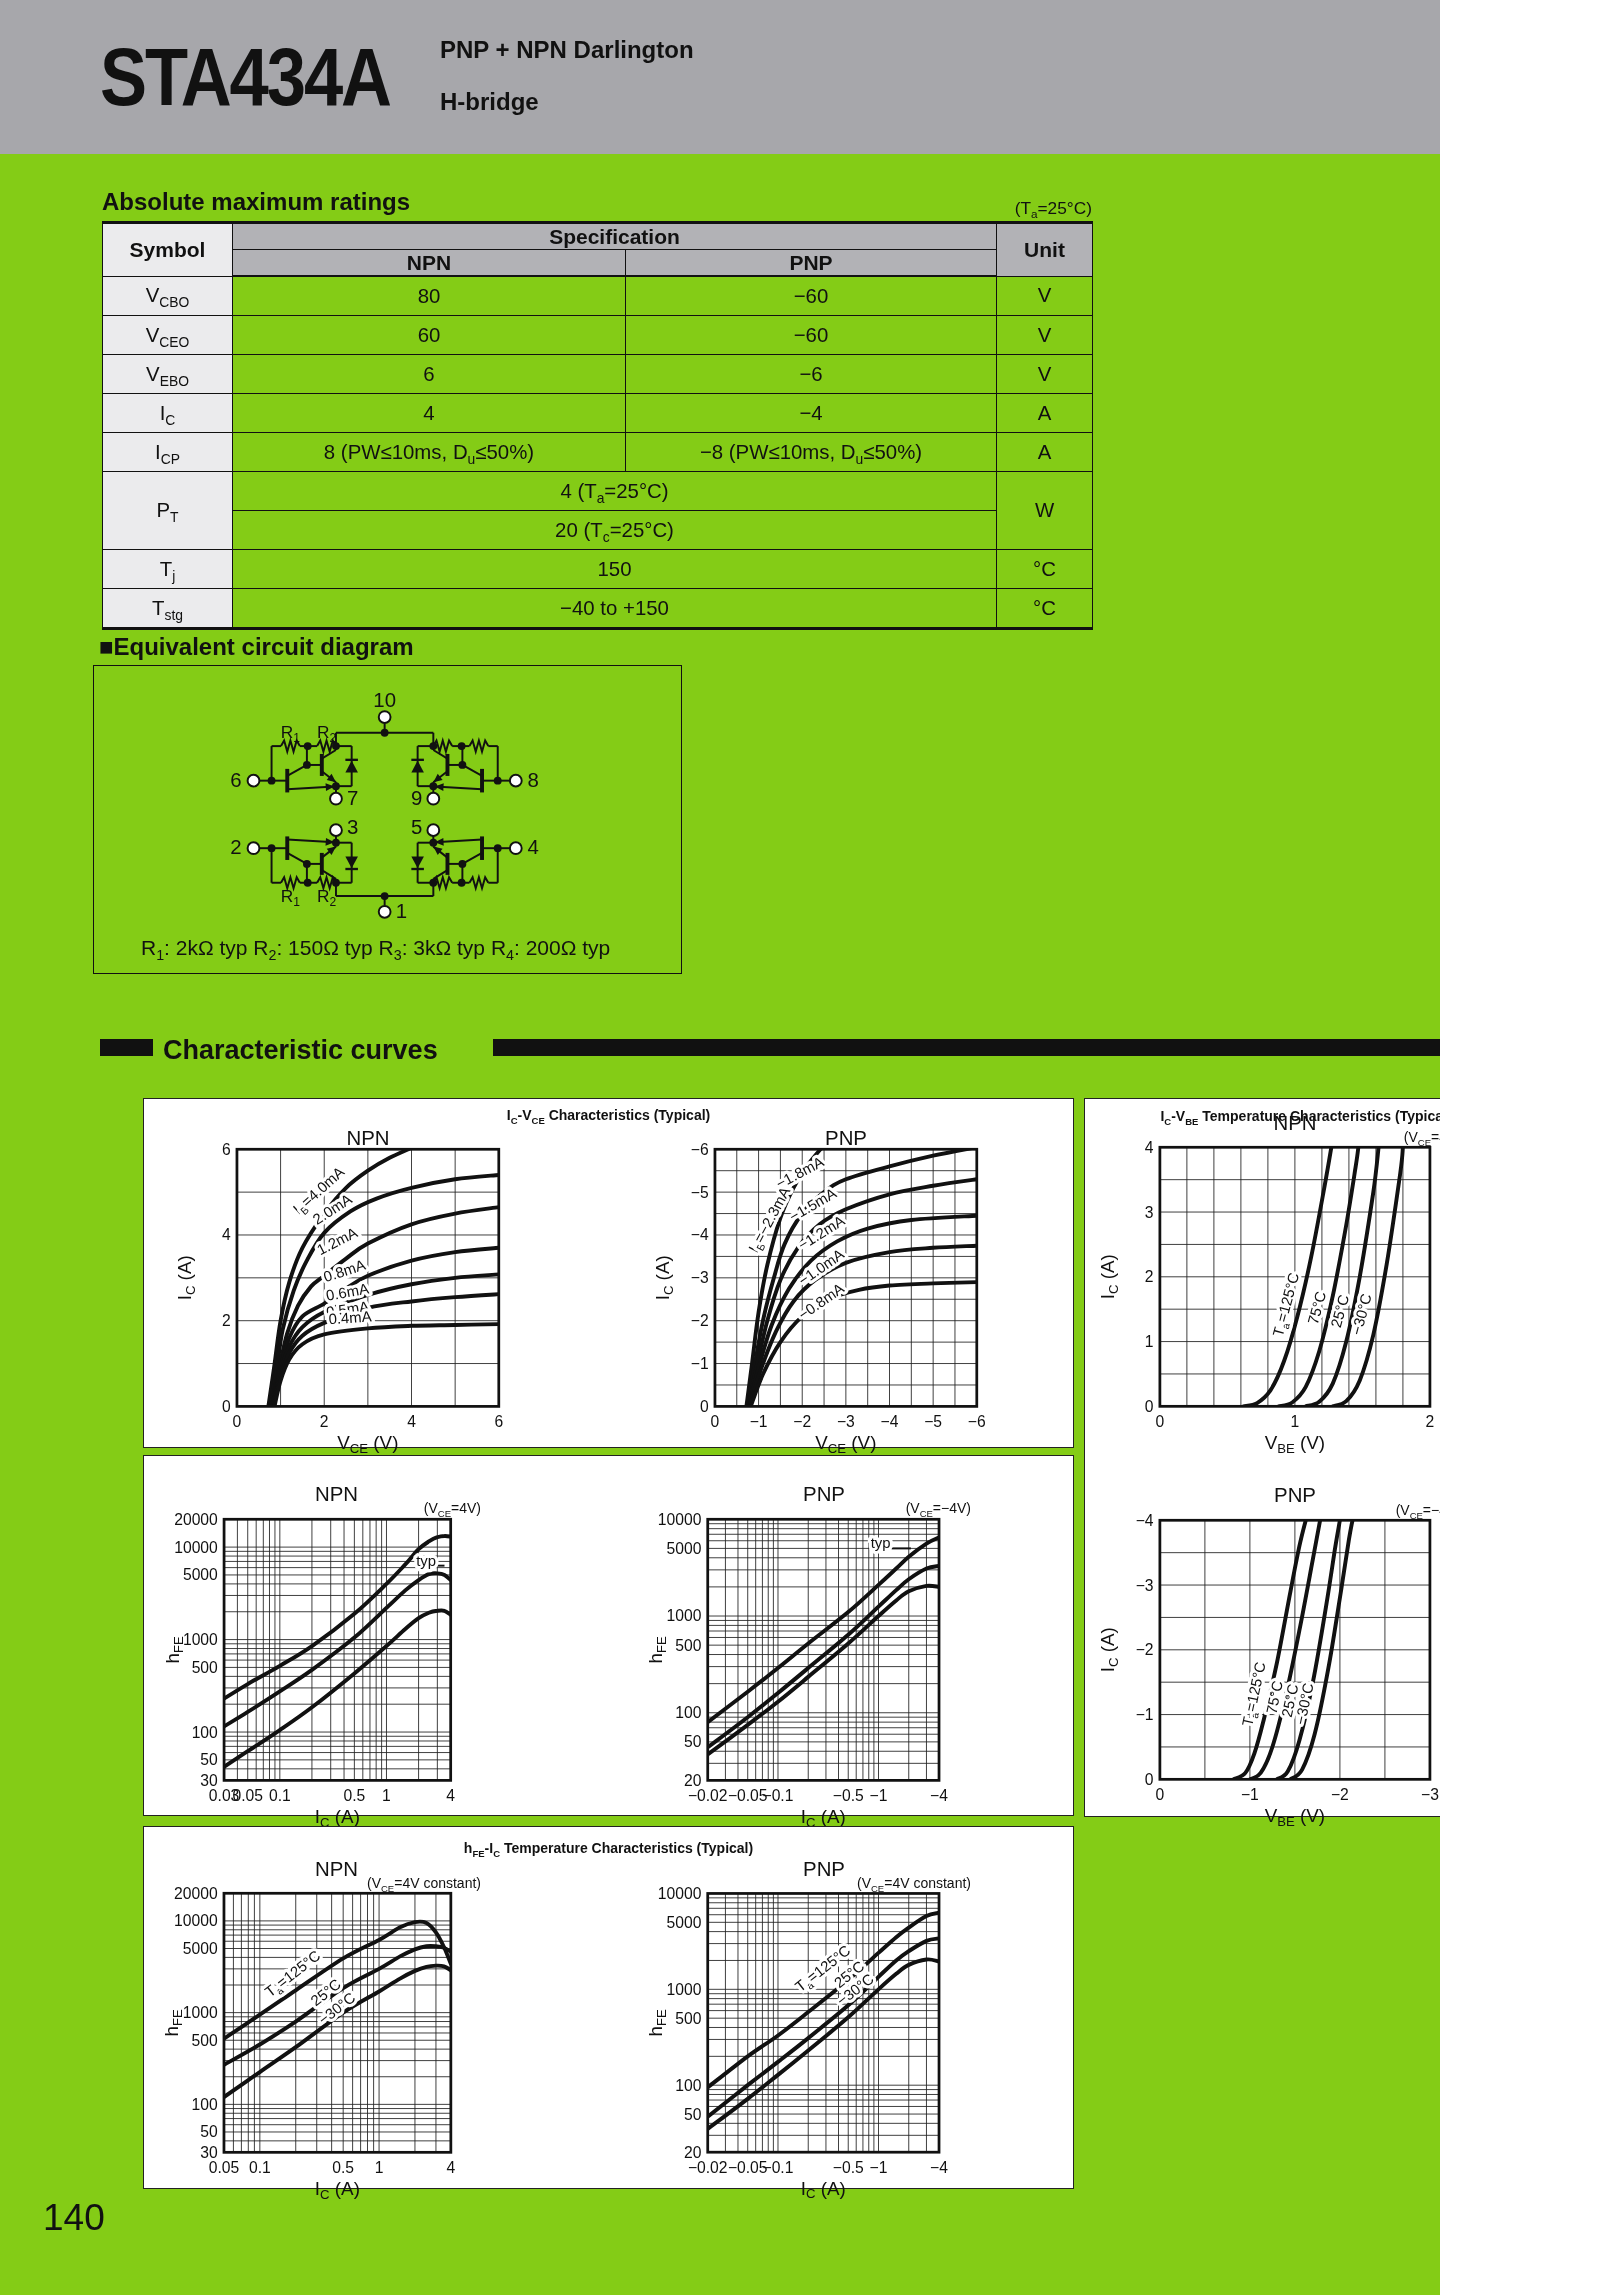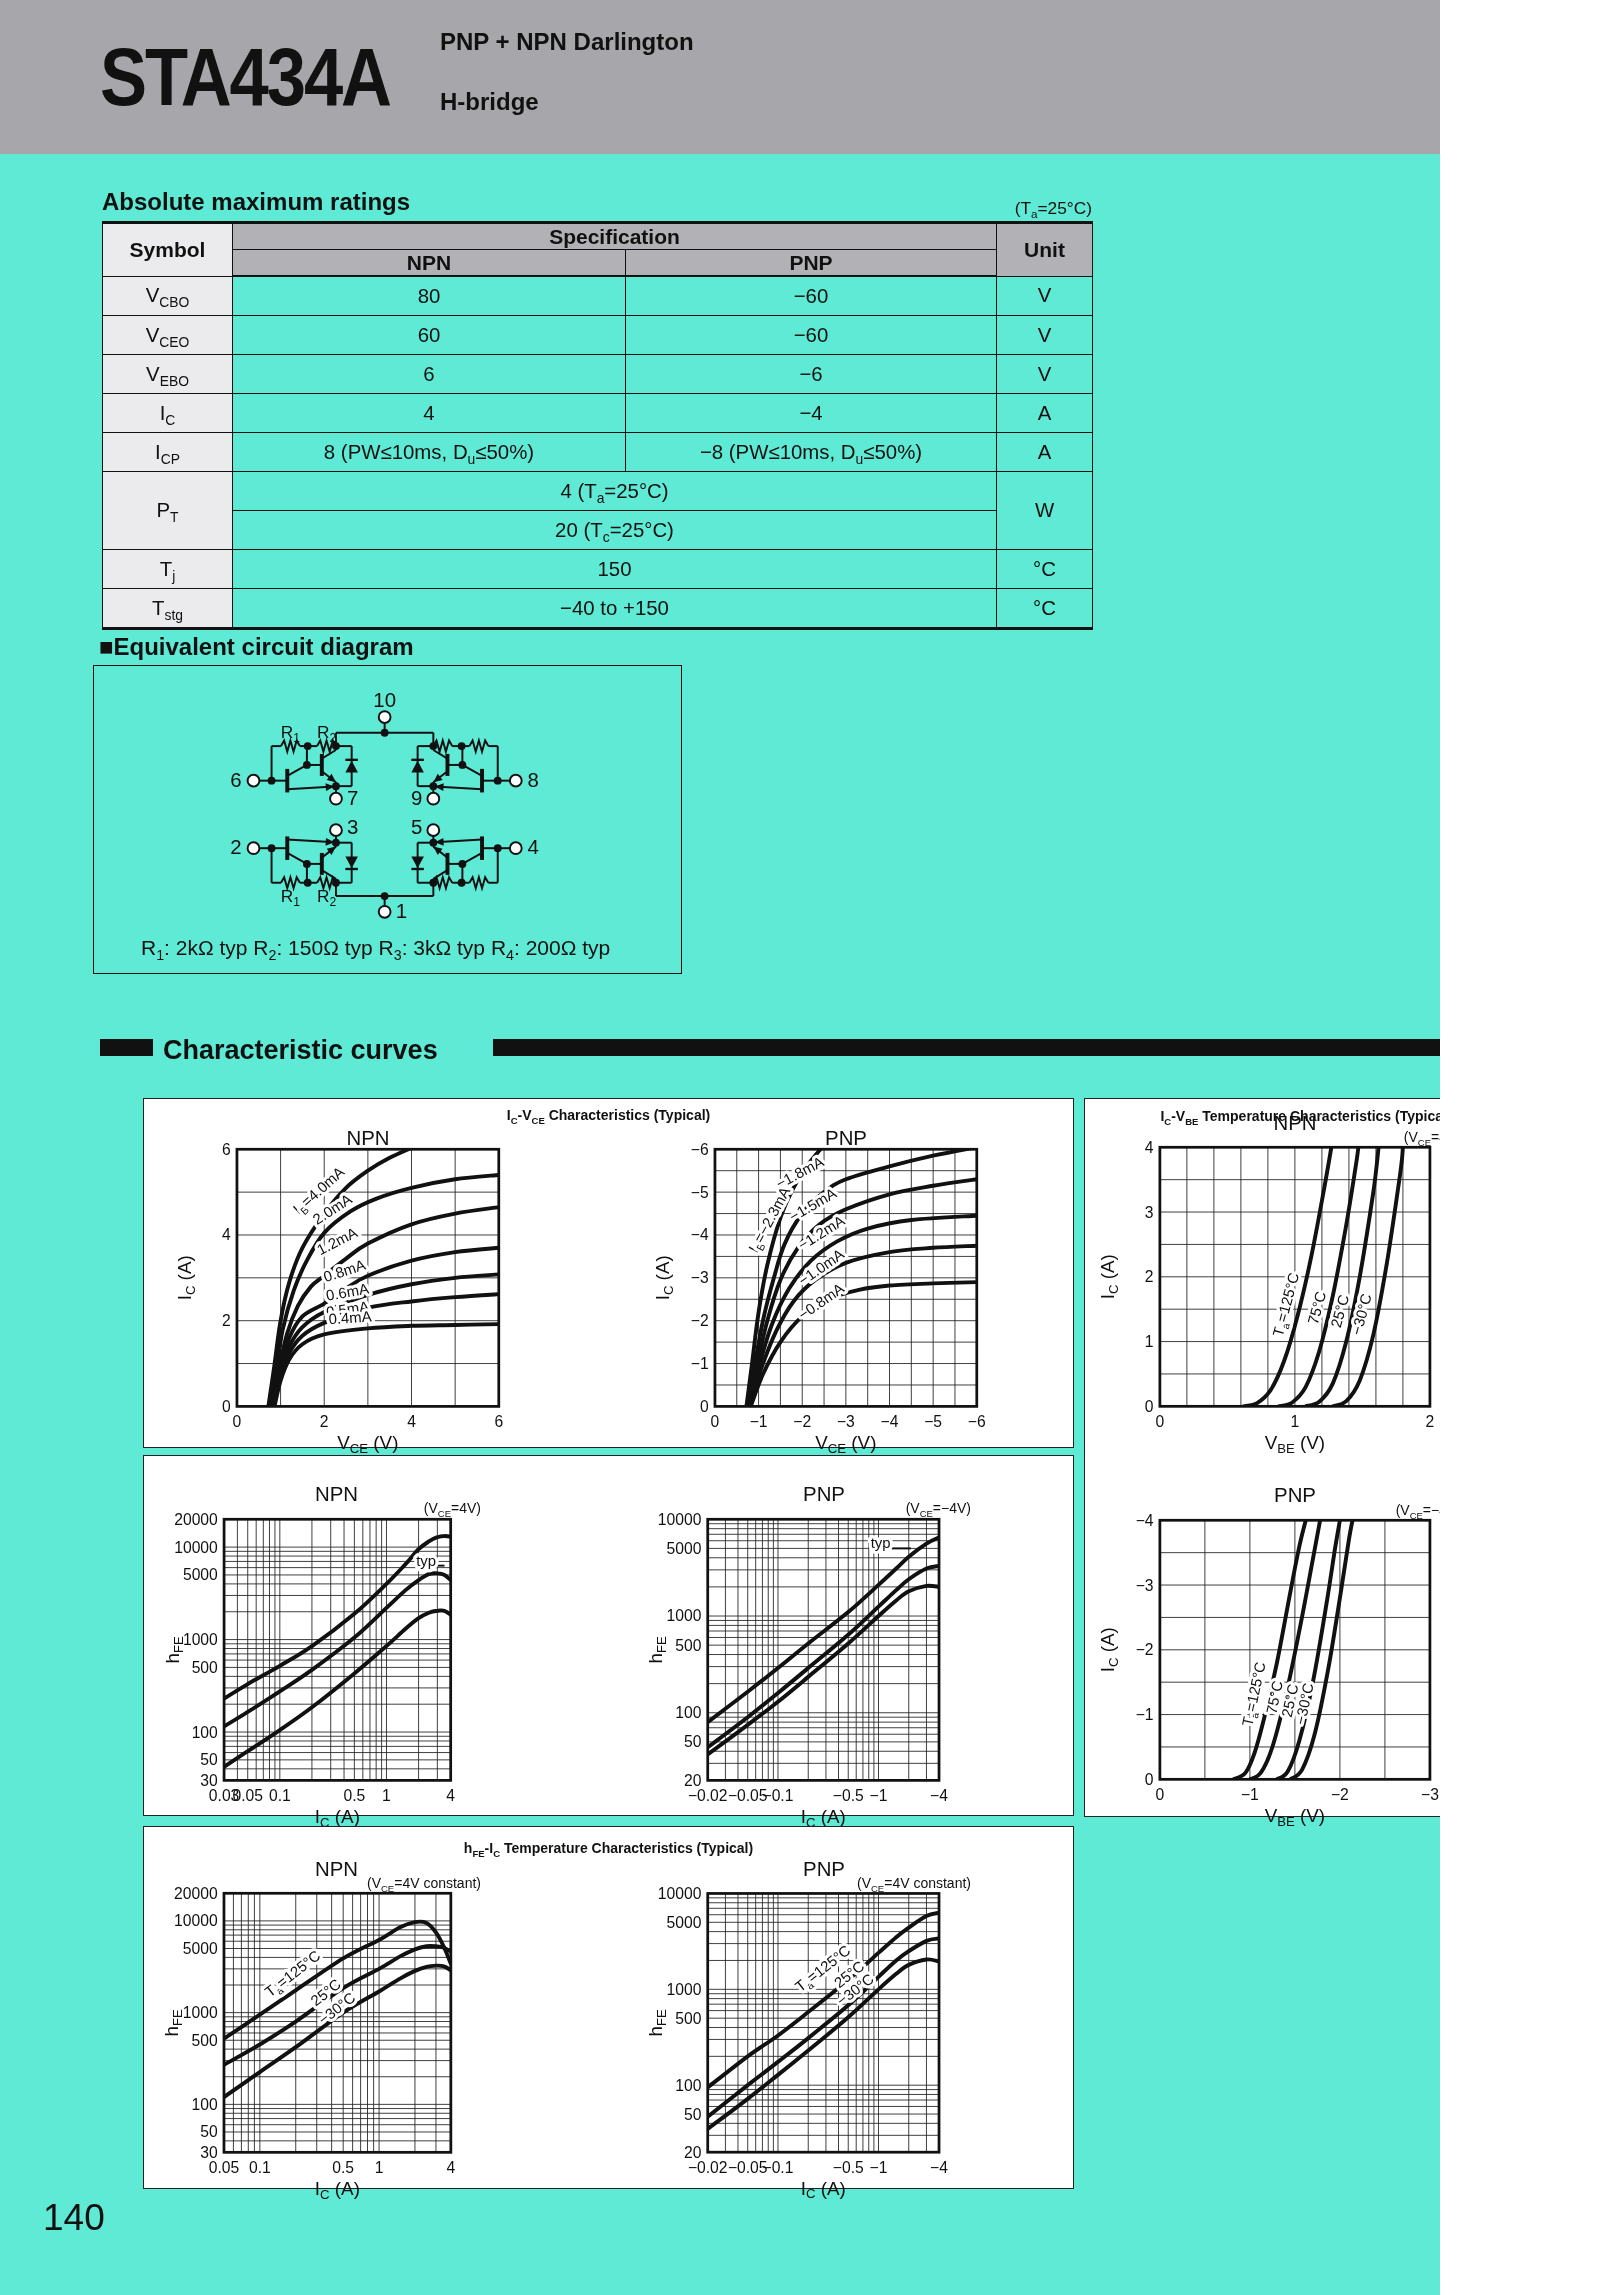--- a/index.html
+++ b/index.html
@@ -1,22 +1,22 @@
 <!DOCTYPE html>
 <html style="font-size:12.6px"><head>
 <meta charset="utf-8">
 <style>
   html,body{margin:0;padding:0;background:#fff;}
   body{font-family:"Liberation Sans","DejaVu Sans",sans-serif;color:#111;}
-  .page{position:relative;width:1440px;height:2295px;background:#5eead4;overflow:hidden;}
+  .page{position:relative;width:1440px;height:2295px;background:#84cc16;overflow:hidden;}
   sub{font-size:68%;line-height:0;}
   
   .band{position:absolute;left:0;top:0;width:1622px;height:154px;background:#a7a7ab;}
   .part{position:absolute;left:100px;top:30px;font-size:82px;font-weight:bold;letter-spacing:-2.4px;transform:scaleX(.86);transform-origin:left center;white-space:nowrap;}
-  .sub1{position:absolute;left:440px;top:28px;font-size:24px;font-weight:bold;}
+  .sub1{position:absolute;left:440px;top:36px;font-size:24px;font-weight:bold;}
   .sub2{position:absolute;left:440px;top:88px;font-size:24px;font-weight:bold;}
   .extdims{position:absolute;left:1099px;top:93px;width:440px;font-size:22px;font-weight:bold;white-space:nowrap;}
   .dbadge{display:inline-block;width:27px;height:27px;border:2px solid #111;border-radius:50%;text-align:center;line-height:27px;font-size:20.4px;font-weight:bold;vertical-align:-5.5px;margin:0 0.8px;}
   
   .h-ratings{position:absolute;left:102px;top:188px;font-size:24px;font-weight:bold;}
   .ta-note{position:absolute;left:856px;top:198px;width:236px;text-align:right;font-size:17.3px;}
   
   table.ratings{position:absolute;left:102px;top:221px;border-collapse:collapse;table-layout:fixed;width:989px;}
   table.ratings td,table.ratings th{border:1.2px solid #111;font-weight:normal;text-align:center;padding:0;font-size:20.4px;}
   table.ratings .hdr{background:#b2b2b6;font-weight:bold;font-size:21px;}

